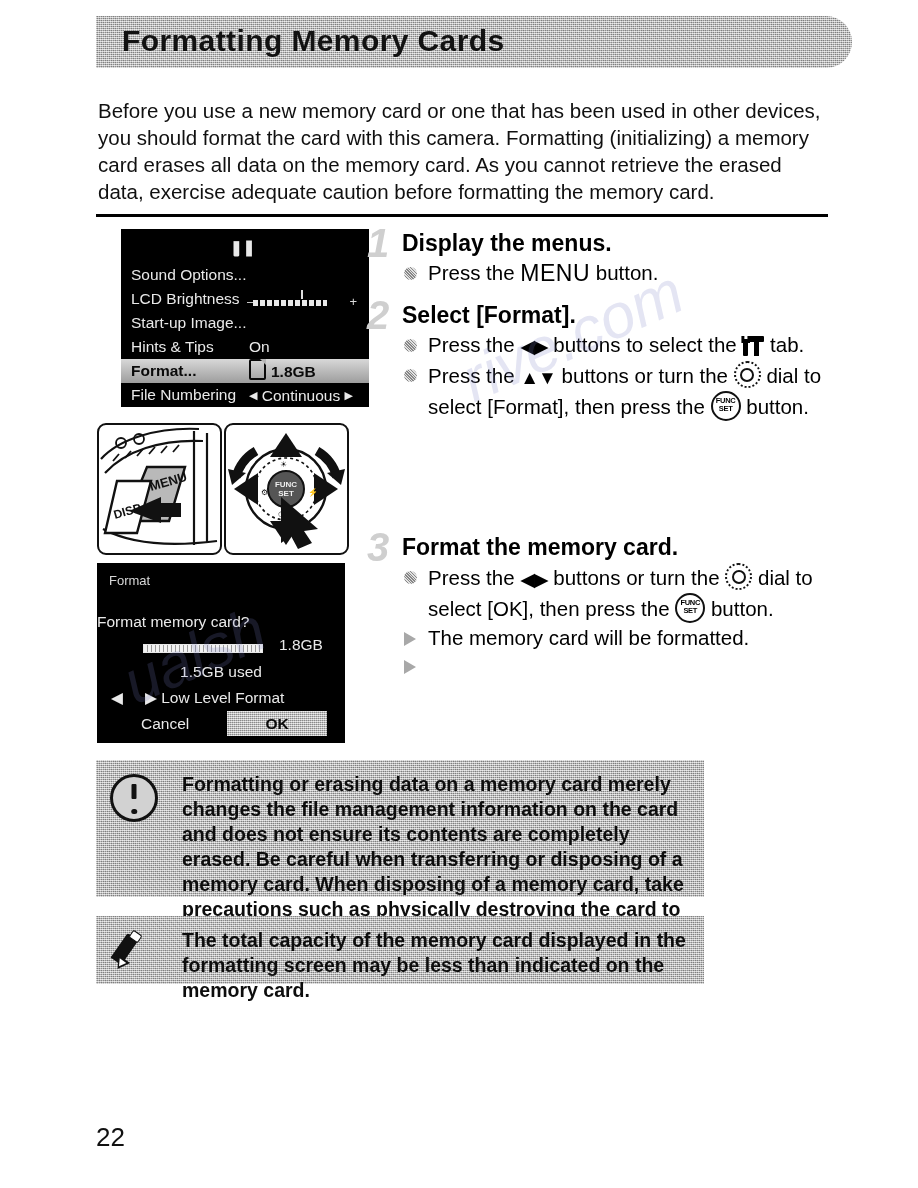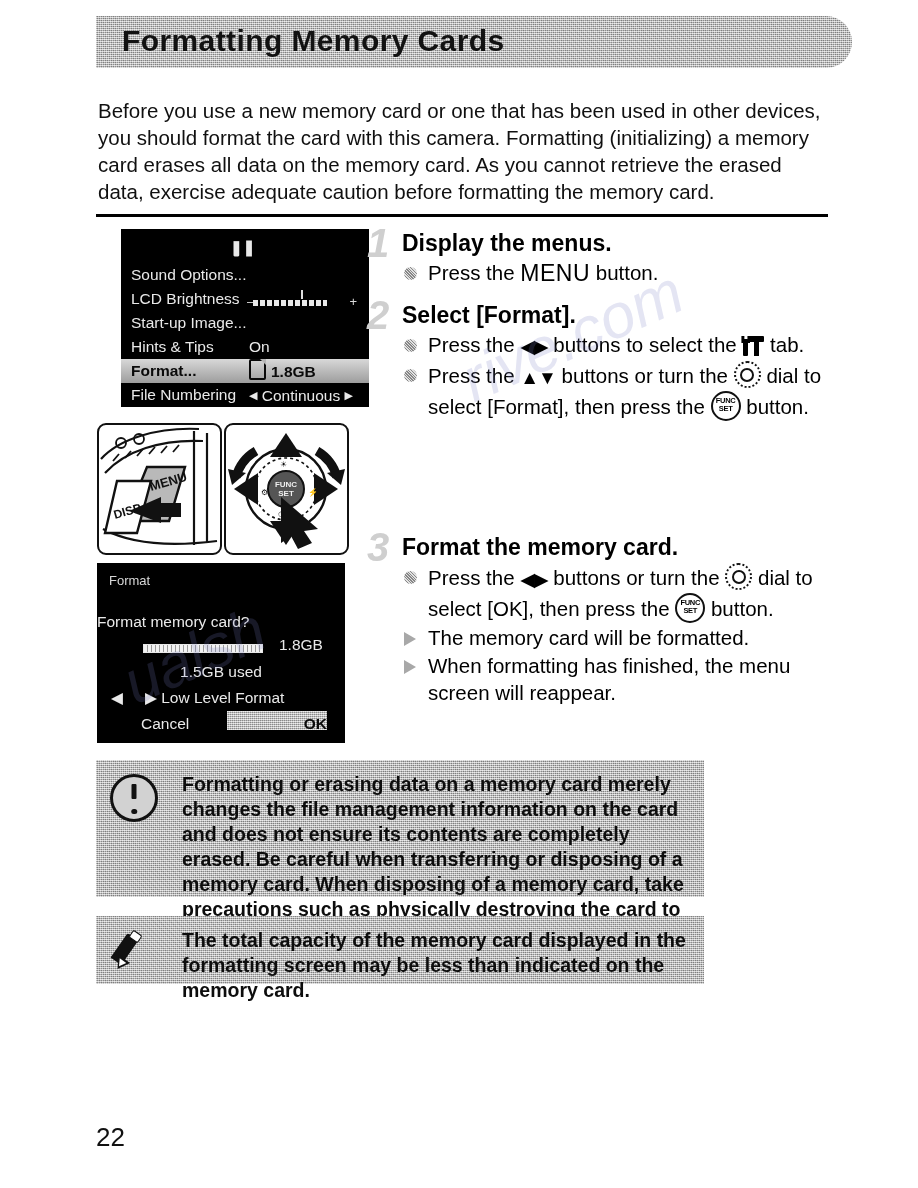--- a/index.html
+++ b/index.html
@@ -229,23 +229,23 @@
     position: absolute;
     left: 44px;
     top: 152px;
     font-size: 15.5px;
   }
   .fmt-ok {
     position: absolute;
     left: 130px;
     top: 148px;
     width: 100px;
-    height: 19px;
+    height: 25px;
     line-height: 25px;
-    text-align: right;
+    text-align: center;
     font-size: 15.5px;
     font-weight: bold;
     color: #0b0b0b;
     background-color: #c9c9c9;
     background-image:
       repeating-linear-gradient(0deg, rgba(255,255,255,.5) 0 1px, rgba(0,0,0,.16) 1px 2px),
       repeating-linear-gradient(90deg, rgba(255,255,255,.35) 0 1px, rgba(0,0,0,.18) 1px 2px);
   }
 
   
@@ -654,21 +654,20 @@
         <span>Press the </span><span class="g-lr">◀▶</span><span> buttons or turn the </span><span class="g-dial"></span><span> dial to select [OK], then press the </span><span class="g-func"><span class="l1">FUNC</span><span class="l2">SET</span></span><span> button.</span>
       </div>
 
       <div class="bullet-line">
         <span class="btri"></span>
         <span>The memory card will be formatted.</span>
       </div>
 
       <div class="bullet-line">
         <span class="btri"></span>
-        <span>When formatting has finished, the menu screen will reappear.</span>
       </div>
 
     </div>
   </div>
 
 </div>
 
 <div class="callout grainy" id="callout-caution">
   <div class="co-icon icon-exclaim"></div>
   <div class="co-text">Formatting or erasing data on a memory card merely changes the file management information on the card and does not ensure its contents are completely erased. Be careful when transferring or disposing of a memory card. When disposing of a memory card, take precautions such as physically destroying the card to prevent personal information leaks.</div>

